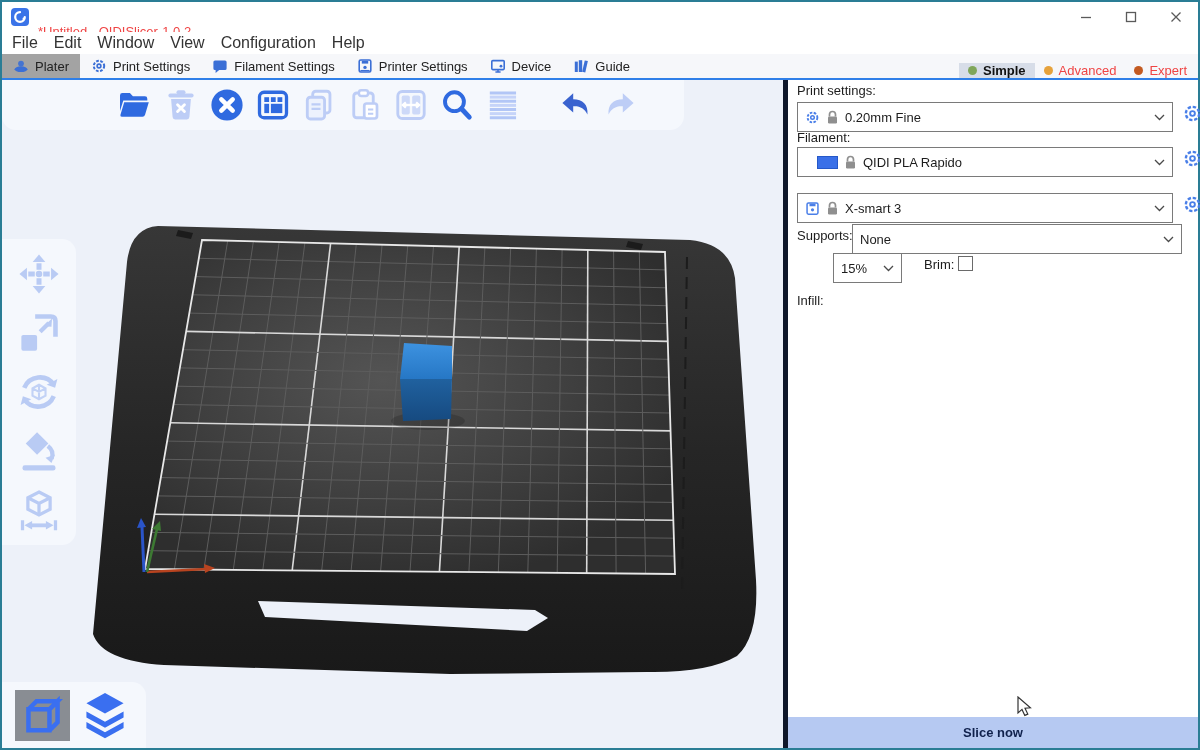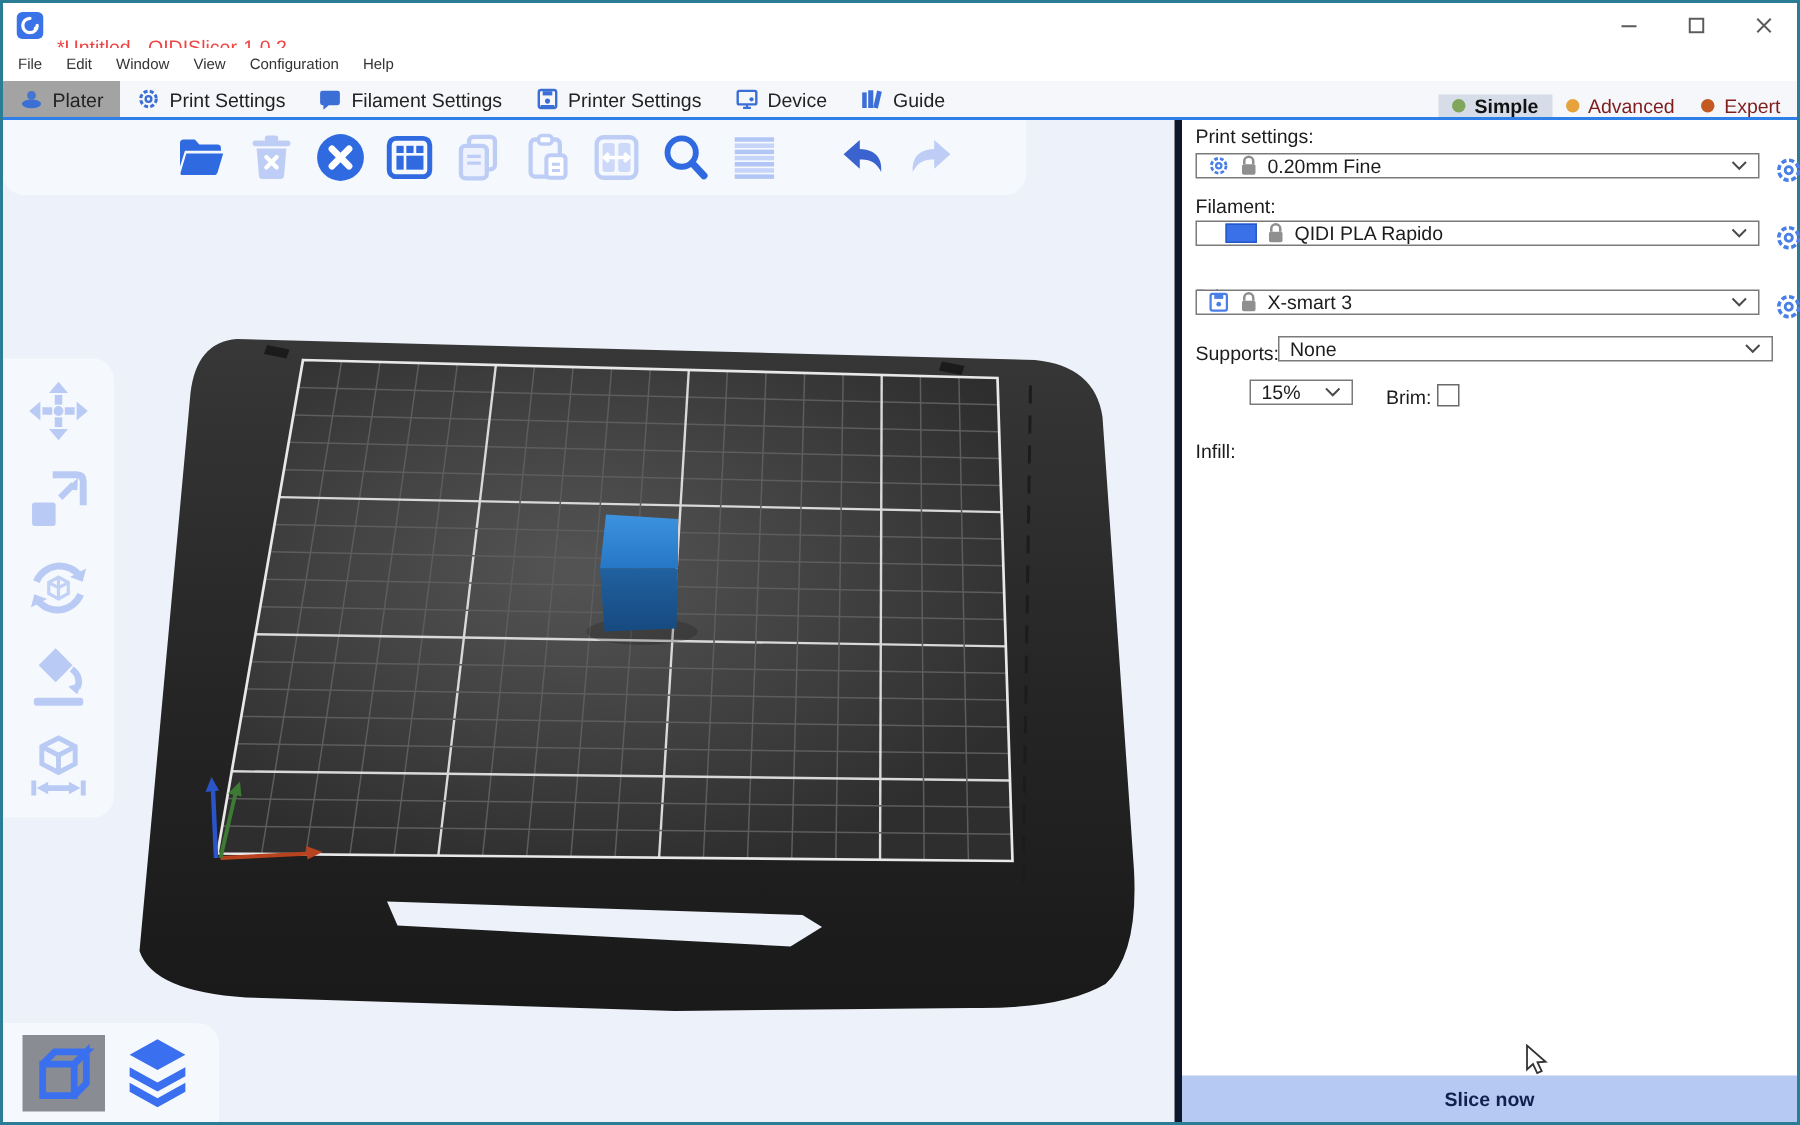--- a/index.html
+++ b/index.html
@@ -7,29 +7,29 @@
   .window{position:absolute;inset:0;border:2px solid #2a7d95;background:#fff;box-sizing:border-box;}
 
   
   .titlebar{position:absolute;left:0;top:0;right:0;height:30px;background:#fff;display:flex;align-items:center;}
   .app-icon{margin-left:9px;width:18px;height:18px;flex:0 0 auto;}
   .title-text{margin-left:9px;font-size:13px;color:#ef4444;margin-top:28px;}
   .win-controls{margin-left:auto;display:flex;height:100%;}
   .win-btn{width:45px;height:100%;display:flex;align-items:center;justify-content:center;}
 
   
-  .menubar{position:absolute;top:30px;left:0;right:0;height:22px;display:flex;align-items:center;gap:16px;padding-left:10px;font-size:10px;color:#333;background:#fff;}
+  .menubar{position:absolute;top:30px;left:0;right:0;height:22px;display:flex;align-items:center;gap:16px;padding-left:10px;font-size:16px;color:#333;background:#fff;}
   .menu-item{cursor:default;}
 
   
   .tabbar{position:absolute;top:52px;left:0;right:0;height:24px;border-bottom:2px solid #2f7fe8;background:#f6f7fa;display:flex;align-items:stretch;}
   .tab{display:flex;align-items:center;gap:6px;padding:0 11px;font-size:13px;color:#222;}
   .tab.active{background:#a3a3a3;}
   .modes{margin-left:auto;display:flex;align-items:flex-end;padding-right:2px;}
-  .mode{display:flex;align-items:center;gap:6px;padding:0 9px;font-size:13px;color:#7f1d1d;}
+  .mode{display:flex;align-items:center;gap:6px;padding:0 9px;font-size:13px;color:#ef4444;}
   .mode.active{background:#d7dde8;font-weight:bold;color:#111;}
   .dot{width:9px;height:9px;border-radius:50%;}
   .dot-simple{background:#7fa65a;}
   .dot-advanced{background:#e6a23c;}
   .dot-expert{background:#c35a21;}
 
   
   .main{position:absolute;top:78px;left:0;right:0;bottom:0;}
   .viewport{position:absolute;left:0;top:0;width:781px;height:668px;background:#edf1f9;overflow:hidden;}
   .scene{position:absolute;left:0;top:0;}
@@ -43,21 +43,21 @@
   .left-toolbar{position:absolute;left:0;top:159px;width:74px;background:#f5f8fd;border-radius:0 14px 14px 0;display:flex;flex-direction:column;align-items:center;gap:13px;padding:12px 0;}
   .ltbtn{width:46px;height:46px;}
 
   .view-buttons{position:absolute;left:0;bottom:0;height:66px;width:144px;background:#f5f8fd;border-radius:0 14px 0 0;display:flex;align-items:center;padding-left:13px;gap:7px;box-sizing:border-box;}
   .vbtn{width:55px;height:51px;display:flex;align-items:center;justify-content:center;}
   .vbtn.active{background:#898d93;}
 
   
   .sidebar{position:absolute;left:781px;top:0;width:415px;height:668px;background:#fff;border-left:5px solid #0f172a;font-size:13px;color:#1c1c1c;box-sizing:border-box;}
   .sb-label{position:absolute;left:9px;height:16px;line-height:16px;}
-  .combo{position:absolute;height:17px;border:1px solid #7a7a7a;background:#fff;display:flex;align-items:center;gap:6px;padding:0 7px;box-sizing:border-box;}
+  .combo{position:absolute;height:30px;border:1px solid #7a7a7a;background:#fff;display:flex;align-items:center;gap:6px;padding:0 7px;box-sizing:border-box;}
   .combo .chev{margin-left:auto;flex:0 0 auto;}
   .gearbtn{position:absolute;width:19px;height:19px;}
   .swatch{width:21px;height:13px;background:#3a70e8;border:1px solid #2558c8;box-sizing:border-box;}
   .checkbox{position:absolute;width:15px;height:15px;border:1px solid #6a6a6a;background:#fff;box-sizing:border-box;}
   .slice{position:absolute;left:0;right:0;bottom:0;height:31px;background:#b6c9f2;display:flex;align-items:center;justify-content:center;font-weight:bold;color:#10214d;font-size:13px;}
 
   .cursor{position:absolute;left:1012px;top:694px;z-index:50;}
 </style>
 </head>
 <body>

